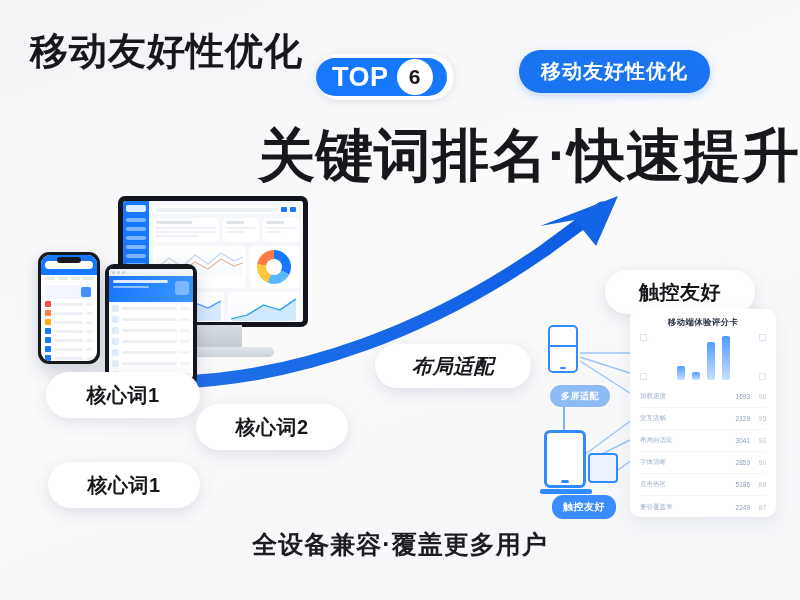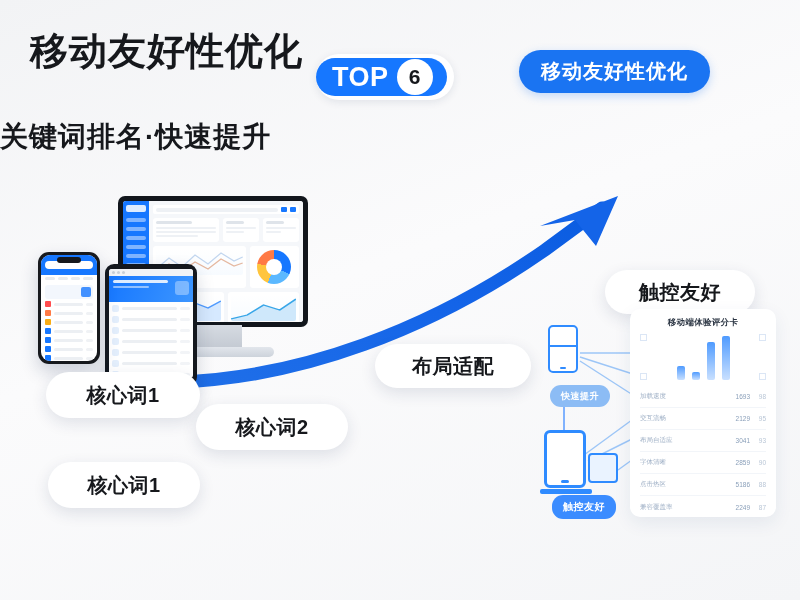--- a/index.html
+++ b/index.html
@@ -44,22 +44,22 @@
   .tag-pill{
     position:absolute; left:519px; top:50px;
     height:43px; padding:0 22px;
     background:#1a74f2; border-radius:22px;
     display:flex; align-items:center; justify-content:center;
     color:#fff; font-size:20px; font-weight:700; letter-spacing:1px;
     box-shadow:0 3px 10px rgba(26,116,242,.25);
   }
   .subtitle{
     position:absolute; left:0; right:0; top:118px;
-    text-align:left;
-    font-size:28px; font-weight:700; color:#16181c; letter-spacing:1px;
+    text-align:right;
+    font-size:57px; font-weight:700; color:#16181c; letter-spacing:1px;
   }
   .footline{
     position:absolute; left:0; right:0; top:528px;
     text-align:center;
     font-size:25px; font-weight:700; color:#1b1d21; letter-spacing:1px;
   }
 
   
   .arrow-svg{ position:absolute; left:0; top:150px; width:800px; height:290px; }
 
@@ -143,21 +143,21 @@
   .kw{
     position:absolute;
     background:#ffffff; border-radius:24px;
     display:flex; align-items:center; justify-content:center;
     font-size:20px; font-weight:700; color:#16181c; letter-spacing:.5px;
     box-shadow:0 5px 16px rgba(25,45,85,.12);
   }
   .kw1{ left:46px;  top:372px; width:154px; height:46px; }
   .kw2{ left:196px; top:404px; width:152px; height:46px; }
   .kw3{ left:48px;  top:462px; width:152px; height:46px; }
-  .kw4{ left:375px; top:344px; width:156px; height:44px; }
+  .kw4{ left:375px; top:344px; width:156px; height:44px;font-style:italic; }
   .kw5{ left:605px; top:270px; width:150px; height:44px; }
 
   
   .illus{ position:absolute; left:540px; top:305px; width:240px; height:215px; }
   .ill-card{
     position:absolute; left:90px; top:4px; width:146px; height:208px;
     background:#ffffff; border-radius:10px;
     box-shadow:0 6px 18px rgba(30,60,120,.08);
     padding:8px 10px;
   }
@@ -436,21 +436,21 @@
         <line x1="48" y1="156" x2="96" y2="132"></line>
         <line x1="78" y1="165" x2="96" y2="152"></line>
         <line x1="24" y1="102" x2="24" y2="125" stroke="#4d94ff"></line>
       </g>
     </svg>
 
     <div class="dev-sm">
       <div class="ln"></div>
         <div class="dot"></div>
     </div>
-    <div class="ill-pill p1">快速提升</div>
+    <div class="ill-pill p1">多屏适配</div>
     <div class="dev-lg">
         <div class="dot"></div>
       </div>
     <div class="dev-lap"></div>
     <div class="dev-base"></div>
     <div class="ill-pill p2">触控友好</div>
 
     <div class="ill-card">
       <div class="title">移动端体验评分卡</div>
       <div class="ill-chart">
@@ -491,14 +491,15 @@
         </div>
         <div class="ill-row" style="border-bottom:0">
           <span class="nm">兼容覆盖率</span>
           <span class="v1">2249</span>
           <span class="v2">87</span>
         </div>
       </div>
     </div>
   </div>
 
+  <div class="footline">全设备兼容·覆盖更多用户</div>
 
 </div>
 
 </body></html>

